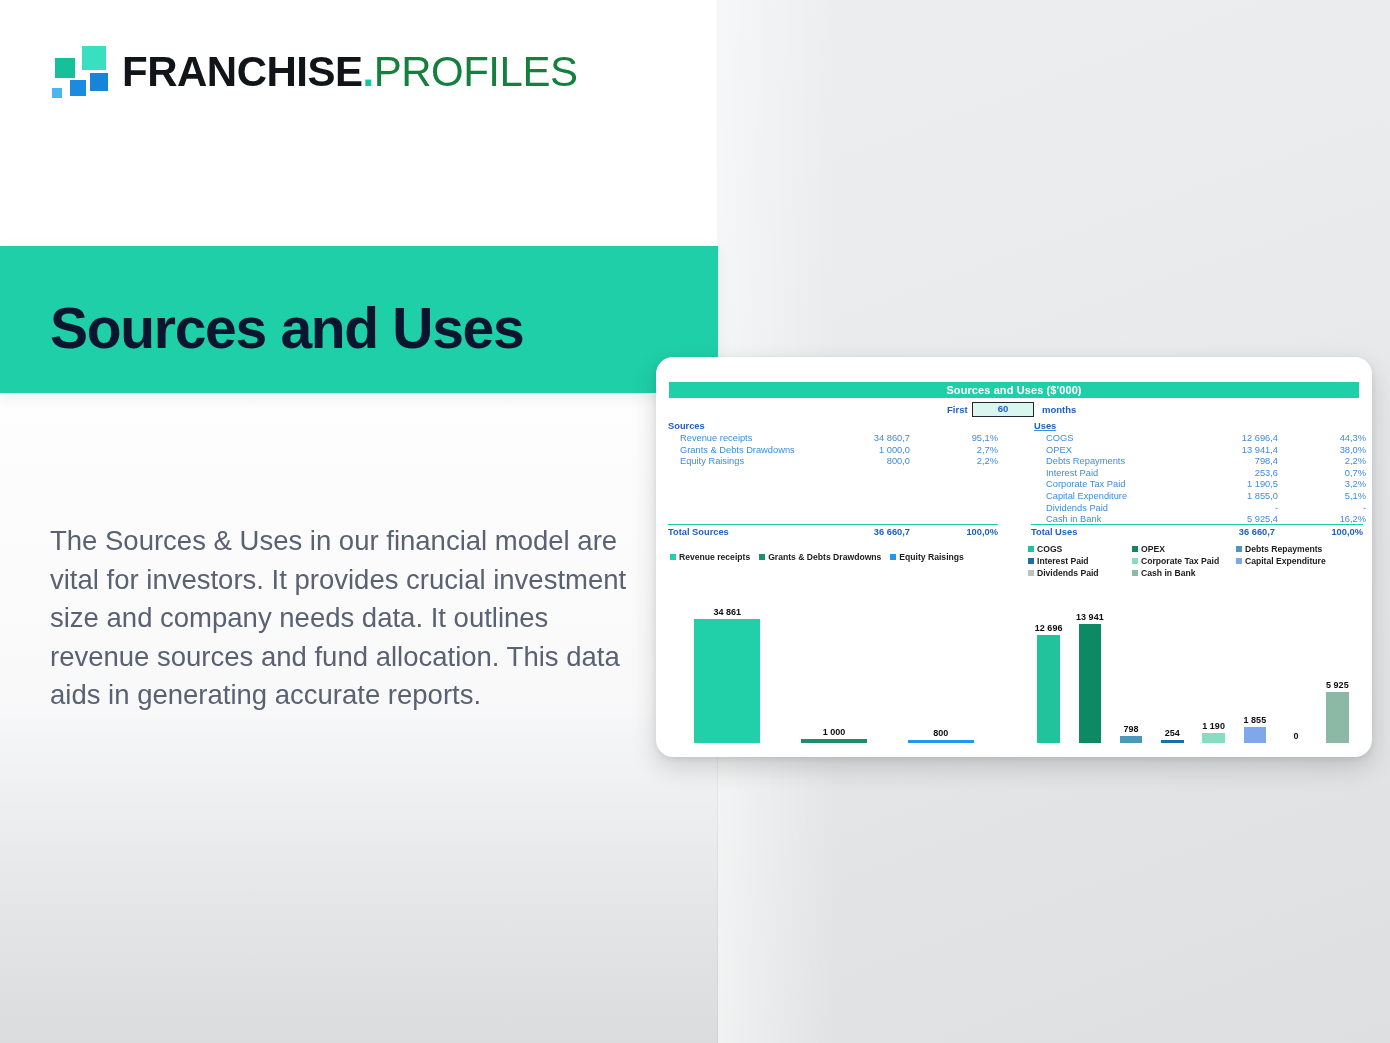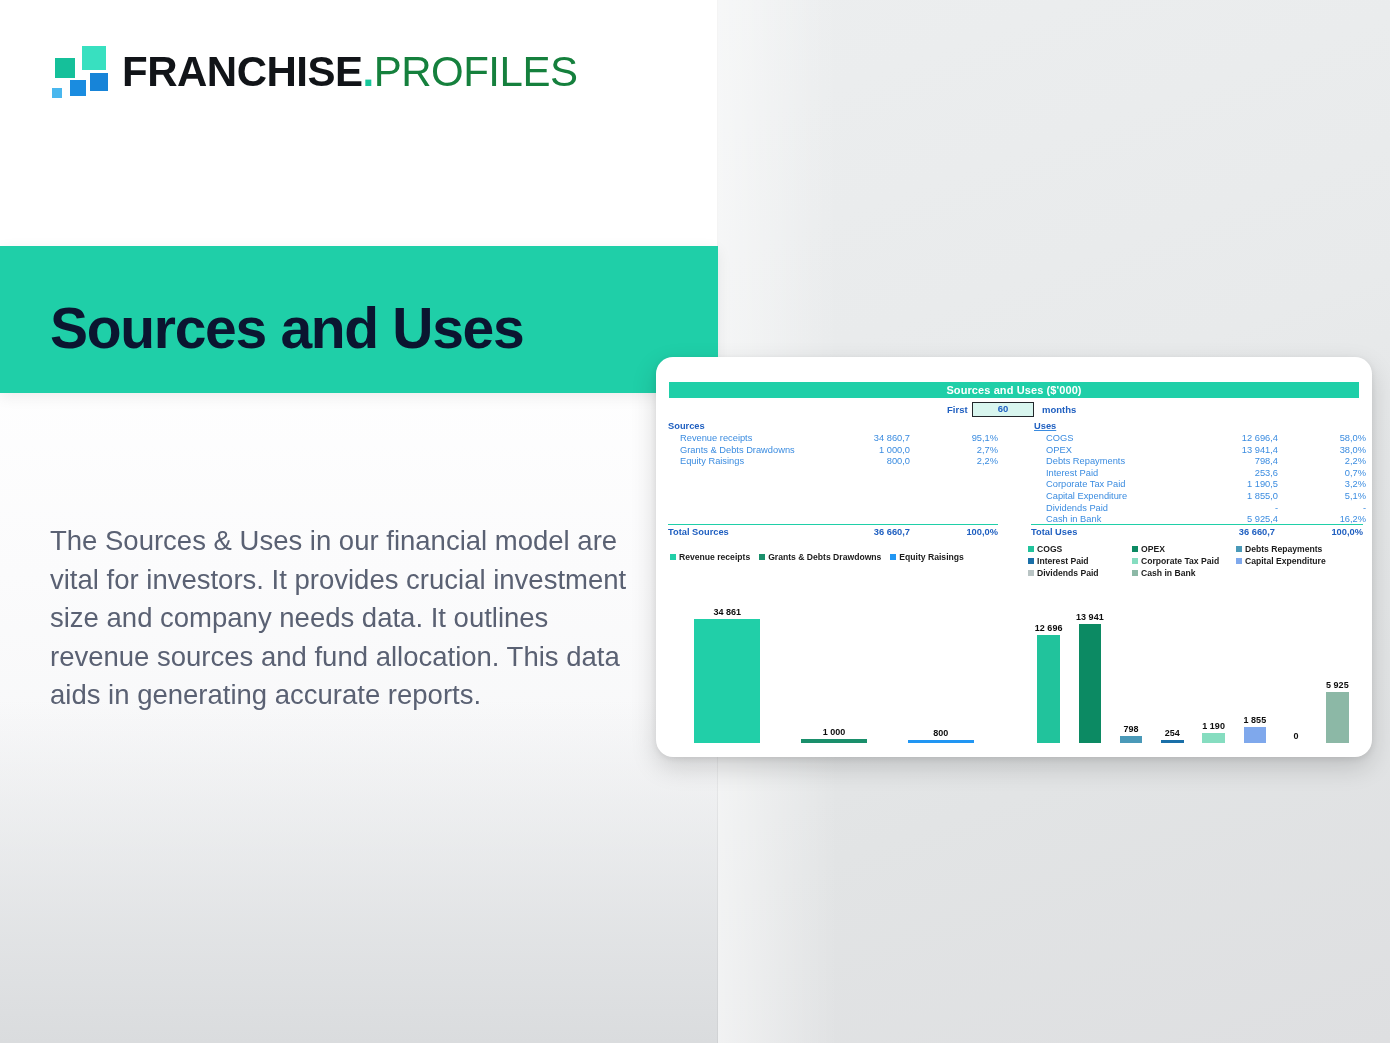--- a/index.html
+++ b/index.html
@@ -168,21 +168,21 @@
       <span class="lbl">Total Sources</span>
       <span class="val">36 660,7</span>
       <span class="pct">100,0%</span>
     </div>
 
     <div class="tbl tbl-right">
       <div class="tbl-head">Uses</div>
       <div class="row">
         <span class="lbl">COGS</span>
         <span class="val">12 696,4</span>
-        <span class="pct">58,0%</span>
+        <span class="pct">44,3%</span>
       </div>
       <div class="row">
         <span class="lbl">OPEX</span>
         <span class="val">13 941,4</span>
         <span class="pct">38,0%</span>
       </div>
       <div class="row">
         <span class="lbl">Debts Repayments</span>
         <span class="val">798,4</span>
         <span class="pct">2,2%</span>

